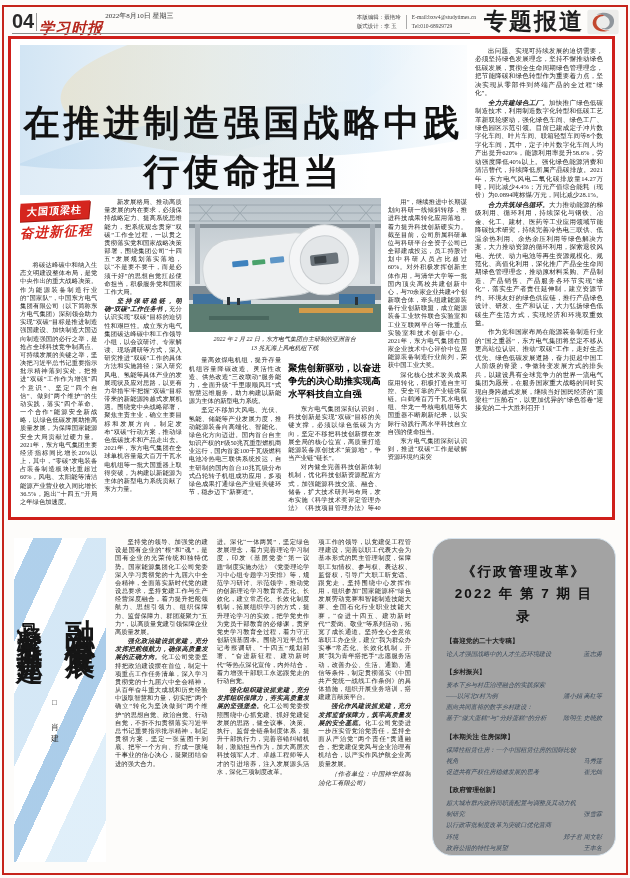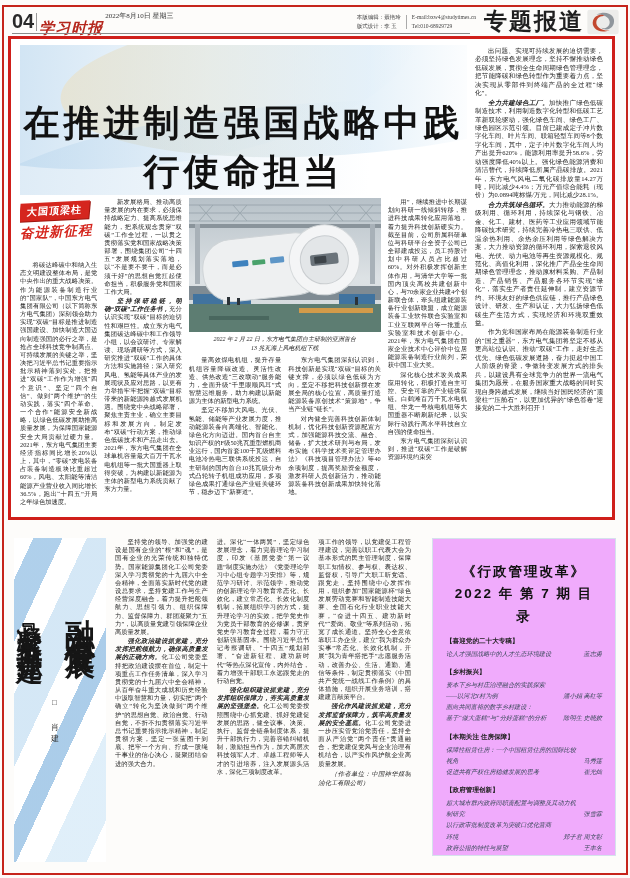--- a/index.html
+++ b/index.html
@@ -66,21 +66,21 @@
         linear-gradient(115deg, rgba(255,255,255,0) 75%, rgba(222,238,249,.95) 75%, rgba(222,238,249,.95) 92%, rgba(255,255,255,0) 92%),
         #fff;}
   .vwrap{position:absolute;inset:0;writing-mode:vertical-rl;padding:10px 6px;box-sizing:border-box;}
   .vt1{font-size:30px;font-weight:900;color:#161616;letter-spacing:5px;margin-top:48px;font-family:"Liberation Sans",sans-serif;}
   .vauthor{font-size:8px;color:#333;margin-top:150px;letter-spacing:4px;}
   .vt2{font-size:26px;font-weight:900;color:#161616;letter-spacing:4px;margin-top:58px;font-family:"Liberation Sans",sans-serif;}
   .bcol{flex:1;overflow:hidden;}
   .bcol .t{font-size:6.3px;}
   .attrib{font-size:6.3px;font-style:italic;text-align:justify;text-indent:2em;margin-top:2px;color:#1e1e1e;}
   
-  .tocbox{width:184px;margin-left:12px;background:#f0abfc;border:1px solid #d5e2ec;border-radius:0;
+  .tocbox{width:184px;margin-left:12px;background:#a3a3a3;border:1px solid #d5e2ec;border-radius:20px;
       box-sizing:border-box;padding:22px 13px 10px 13px;height:318px;overflow:hidden;}
   .toc-title{text-align:center;font-size:13.5px;font-weight:900;color:#111;letter-spacing:2px;line-height:1.65;
       font-family:"Liberation Sans",sans-serif;}
   .toc-sec{margin-top:9px;}
   .toc-h{font-size:6.6px;font-weight:bold;color:#222;margin-bottom:2px;font-family:"Liberation Sans",sans-serif;}
   .entry{display:flex;justify-content:space-between;align-items:flex-end;font-size:6.2px;font-style:italic;
       color:#39495a;line-height:1.8;}
   .entry .et{text-align:left;}
   .entry .ea{white-space:nowrap;margin-left:6px;}
 </style>
@@ -197,20 +197,21 @@
           <div class="caption">
             <span>2022 年 2 月 22 日，东方电气集团自主研制的亚洲首台</span><br>
             <span>13 兆瓦海上风电机组下线</span>
           </div>
           <div class="midcols">
             <div>
               <p class="t">量高效煤电机组，提升存量机组容量降碳改造、灵活性改造、供热改造“三改联动”服务能力，全面升级“千里眼顺风耳”式智慧运维服务，助力构建以新能源为主体的新型电力系统。</p>
               <p class="t">坚定不移加大风电、光伏、氢能、储能等产业发展力度，推动能源装备向高端化、智能化、绿色化方向迈进。国内首台自主知识产权的F级50兆瓦重型燃机商业运行，国内首套100千瓦级燃料电池冷热电三联供系统投运，自主研制的国内首台10兆瓦级分布式凸轮转子机组成功应用，多项绿色成果打通绿色产业链关键环节，稳步迈下“新赛道”。</p>
             </div>
             <div>
+              <div class="subhead">聚焦创新驱动，以奋进争先的决心助推实现高水平科技自立自强</div>
               <p class="t">东方电气集团深刻认识到，科技创新是实现“双碳”目标的关键支撑，必须以绿色低碳为方向，坚定不移把科技创新摆在发展全局的核心位置，高质量打造能源装备原创技术“策源地”，争当产业链“链长”。</p>
               <p class="t">对内健全完善科技创新体制机制，优化科技创新资源配置方式，加强能源科技交流、融合、储备，扩大技术研判与布局，发布实施《科学技术奖评定管理办法》《科技项目管理办法》等40余项制度，提高奖励资金额度，激发科研人员创新活力，推动能源装备科技创新成果加快转化落地。</p>
             </div>
           </div>
         </div>
         <div class="col c5">
           <p class="t">用”，继续推进中长期谋划向科研一线倾斜转移，推进科技成果转化应用落地，着力提升科技创新硬实力。截至目前，公司所属科研单位与科研平台全资子公司已全部建成投运，员工持股计划中科研人员占比超过60%。对外积极发挥创新主体作用，与清华大学等一批国内顶尖高校共建创新中心，与70余家企业共建4个创新联合体，牵头组建能源装备行业创新联盟，成立能源装备工业软件联合实验室和工业互联网平台等一批重点实验室和技术创新中心。2021年，东方电气集团在国家企业技术中心评价中位居能源装备制造行业前列，荣获中国工业大奖。</p>
           <p class="t">深化核心技术攻关成果应用转化，积极打造自主可控、安全可靠的产业链供应链。白鹤滩百万千瓦水电机组、华龙一号核电机组等大国重器不断刷新纪录，以实际行动践行高水平科技自立自强的使命担当。</p>
           <p class="t">东方电气集团深刻认识到，推进“双碳”工作是破解资源环境约束突</p>
         </div>

